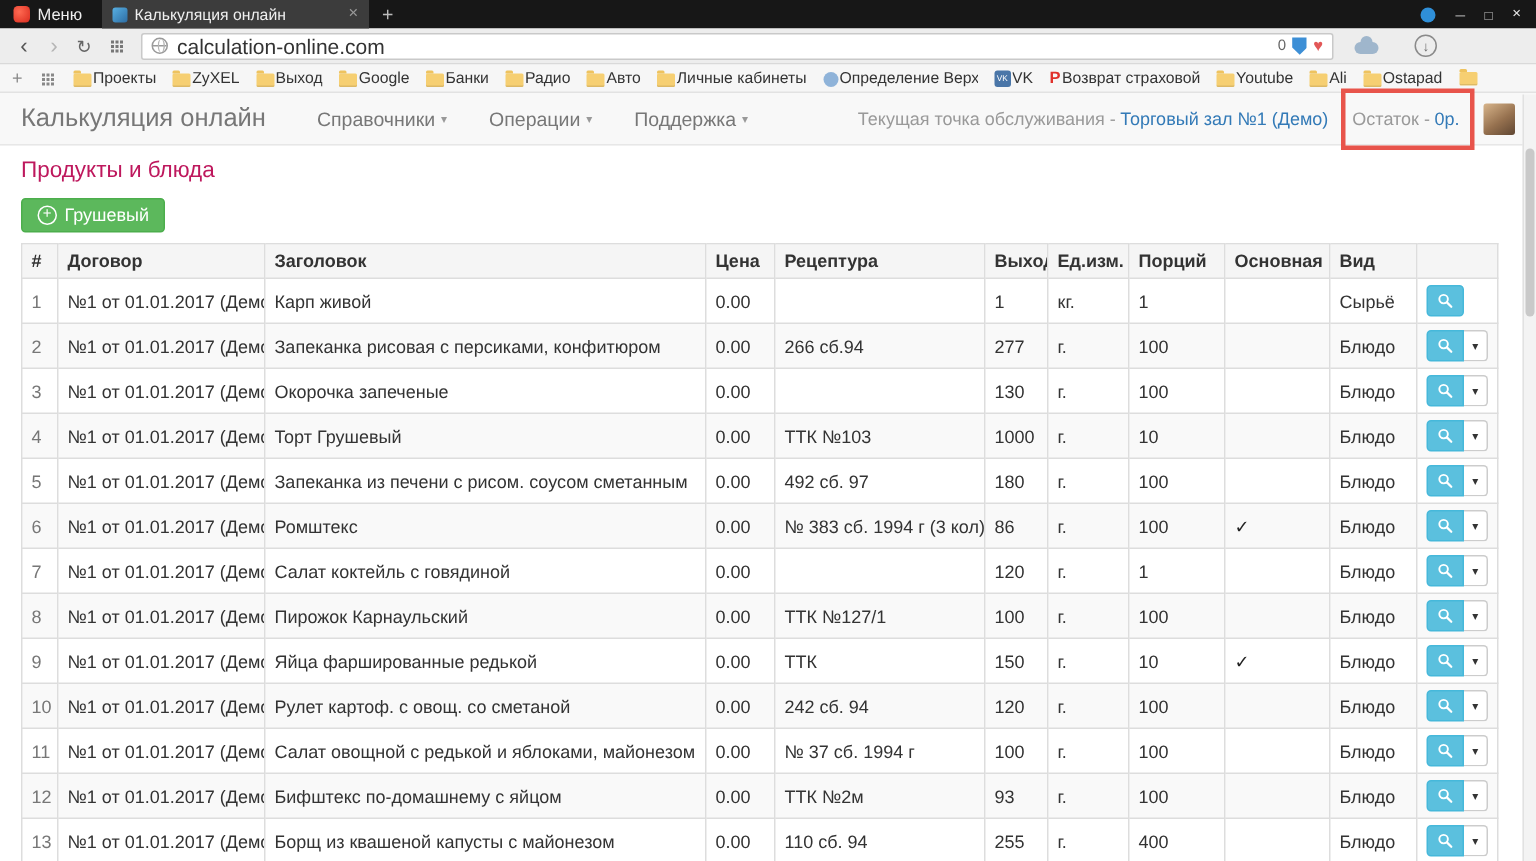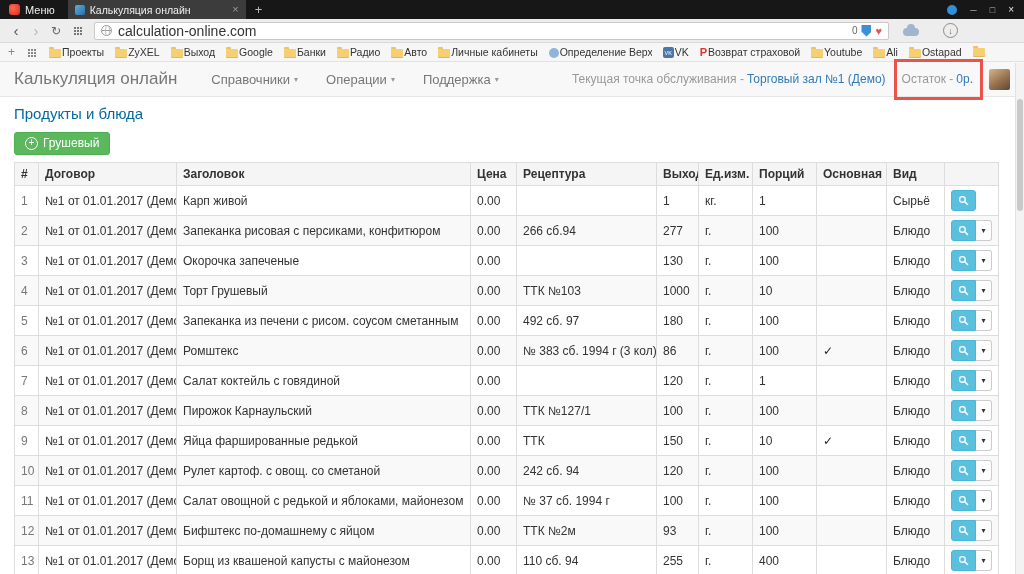--- a/index.html
+++ b/index.html
@@ -59,21 +59,21 @@
   .shead-menu{font-size:13px;color:#777;margin-right:28px;display:flex;align-items:center;gap:4px;cursor:pointer}
   .caret{font-size:8px;color:#999}
   .shead-right{margin-left:auto;display:flex;align-items:center;gap:16px;font-size:12px;color:#999}
   .shead-right a{color:#337ab7;text-decoration:none;margin-left:3px;cursor:pointer}
   .annotated{position:relative}
   .annotated::after{content:"";position:absolute;left:-8px;right:-10px;top:-13px;bottom:-14px;border:3px solid #e8544b;pointer-events:none;z-index:6}
   .avatar{width:21px;height:21px;border-radius:2px;background:linear-gradient(145deg,#d8b58b,#96714f 55%,#5f4632);cursor:pointer}
 
   
   .content{padding:6px 0 0 14px}
-  .page-title{font-size:15px;color:#0369a1;font-weight:normal;margin:2px 0 10px}
+  .page-title{font-size:15px;color:#be185d;font-weight:normal;margin:2px 0 10px}
   .btn-add{display:inline-flex;align-items:center;gap:5px;background:#5cb85c;border:1px solid #4cae4c;color:#fff;font-size:12px;padding:3px 10px 4px;border-radius:3px;margin-bottom:5px;cursor:pointer}
   .plus-ic{width:13px;height:13px;border:1px solid #fff;border-radius:50%;display:inline-flex;align-items:center;justify-content:center;font-size:10px;line-height:1}
 
   table.grid{border-collapse:collapse;table-layout:fixed;width:984px;font-size:12px;color:#333;margin-top:2px}
   .grid th,.grid td{border:1px solid #ddd;padding:4px 6px;overflow:hidden;white-space:nowrap;text-align:left}
   .grid th{background:#f5f5f5;font-weight:bold}
   .grid tbody tr:nth-child(even){background:#f9f9f9}
   .w0{width:24px}.w1{width:138px}.w2{width:294px}.w3{width:46px}.w4{width:140px}.w5{width:42px}
   .w6{width:54px}.w7{width:64px}.w8{width:70px;text-align:center}.w9{width:58px}.w10{width:54px}
   .td-num{color:#777;text-align:center}

